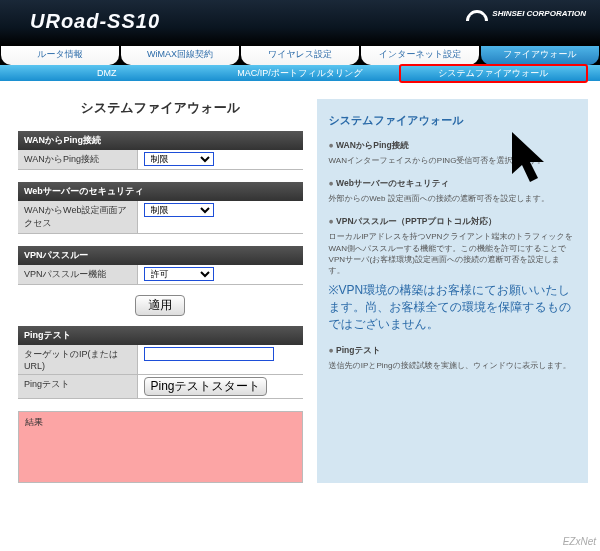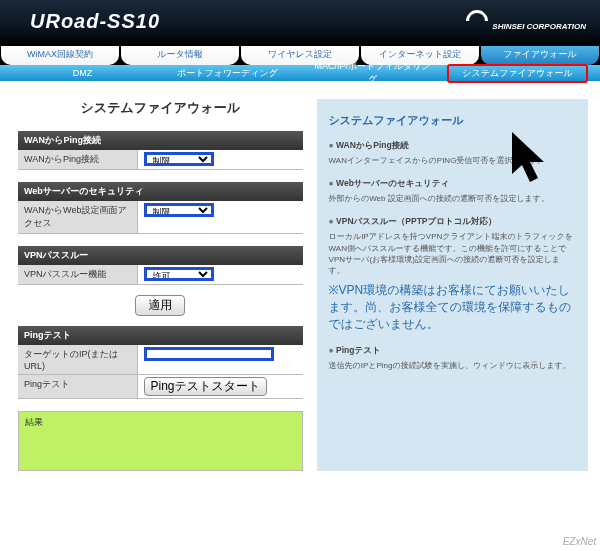--- a/index.html
+++ b/index.html
@@ -1,43 +1,43 @@
 <!DOCTYPE html>
 <html><head>
 <meta charset="utf-8">
 <style>
 *{margin:0;padding:0;box-sizing:border-box;font-family:"Hiragino Kaku Gothic Pro","Meiryo",sans-serif}
 body{width:600px;height:551px;background:#fff;font-size:10px;color:#333;position:relative;overflow:hidden}
 .header{height:46px;background:linear-gradient(#1a2838,#0a1520 60%,#000);position:relative;padding:10px 0 0 30px}
 .prod{color:#fafcff;font-size:20px;font-style:italic;font-weight:700;letter-spacing:1px}
-.corp{position:absolute;right:14px;top:10px;display:flex;align-items:flex-end;gap:4px}
+.corp{position:absolute;right:14px;top:10px;display:flex;align-items:flex-start;gap:4px}
 .corp-ring{width:22px;height:22px;border:3px solid #fff;border-radius:50%;border-right-color:transparent;border-bottom-color:transparent;transform:rotate(45deg)}
 .corp-txt{color:#fff;font-size:8px;line-height:1.1;font-weight:700;font-style:italic}
 .maintabs{display:flex;background:#000;height:19px}
 .mt{flex:1;color:#2a6aa8;font-size:9px;text-align:center;line-height:16px;background:linear-gradient(#fff,#f5f5f5);border-radius:0 0 10px 10px;margin:0 1px;cursor:pointer}
 .mt.act{color:#fff;background:linear-gradient(#4fb5e8,#2380c0)}
 .subtabs{display:flex;background:linear-gradient(#5bc5f0,#1a8fd0);height:16px;align-items:center;padding:0 20px;gap:20px}
 .st{color:#fff;font-size:9px;flex:1;text-align:center;cursor:pointer}
 .st.act{position:relative}
 .redbox{position:absolute;border:2px solid red;border-radius:3px;inset:-3px -8px}
 .wrap{display:flex;padding:18px 12px 8px 18px;gap:14px}
 .left{flex:1.15}
 .right{flex:1;background:#d4e6f2;padding:14px 12px;font-size:8.5px;color:#444}
 h1.pt{font-size:13px;font-weight:700;text-align:center;margin-bottom:14px}
 .sec-h{background:linear-gradient(#555,#333);color:#fff;font-size:9px;font-weight:700;padding:3px 6px}
 .row{display:flex;border-bottom:1px solid #bbb}
 .cell-l{width:42%;background:#ddd;padding:3px 6px;font-size:9px;border-right:1px solid #bbb}
 .cell-r{flex:1;background:#fff;padding:2px 6px}
-select,input[type=text]{font-size:9px;border:3px solid #1d4ed8;background:#fff;padding:0 2px}
+select,input[type=text]{font-size:9px;border:1px solid #1d4ed8;background:#fff;padding:0 2px}
 select{width:70px;height:14px}
 input[type=text]{width:130px;height:14px}
 .gap{height:12px}
 .btn{font-size:12px;padding:1px 12px;border:1px solid #888;background:linear-gradient(#fff,#ddd);border-radius:4px;cursor:pointer}
 .btnrow{text-align:center;margin:10px 0}
-.result{background:#bef264;padding:4px 6px;height:60px;border:1px solid #bbb;font-size:9px}
+.result{background:#fca5a5;padding:4px 6px;height:72px;border:1px solid #bbb;font-size:9px}
 .r-title{color:#2a6aa8;font-size:11px;font-weight:700;margin-bottom:12px}
 .r-item{margin-bottom:12px}
 .r-h{font-weight:700;color:#444;margin-bottom:3px}
 .r-h::before{content:"● ";color:#777}
 .r-d{color:#555;line-height:1.4;font-size:8px}
 .note{color:#2a6aa8;font-size:12px;line-height:1.4;margin-top:6px}
 .cursor{position:absolute;top:130px;right:40px;pointer-events:none}
 .foot{position:absolute;bottom:4px;right:4px;color:#aaa;font-size:10px;font-style:italic}
 </style>
 </head>
@@ -45,29 +45,28 @@
 
 <div class="header">
   <div class="prod">URoad-SS10</div>
   <div class="corp">
     <div class="corp-ring"></div>
     <div class="corp-txt">SHINSEI CORPORATION</div>
   </div>
 </div>
 
 <div class="maintabs" id="maintabs">
+    <div class="mt">ルータ情報</div>
     <div class="mt">WiMAX回線契約</div>
-    <div class="mt">ルータ情報</div>
     <div class="mt">ワイヤレス設定</div>
     <div class="mt">インターネット設定</div>
     <div class="mt act">ファイアウォール</div>
   </div>
 <div class="subtabs" id="subtabs">
     <div class="st">DMZ</div>
-    <div class="st">ポートフォワーディング</div>
     <div class="st">MAC/IP/ポートフィルタリング</div>
     <div class="st act">システムファイアウォール<div class="redbox"></div></div>
   </div>
 
 <div class="wrap">
   <div class="left">
     <h1 class="pt">システムファイアウォール</h1>
 
     <div class="sec-h">WANからPing接続</div>
     <div class="row">

